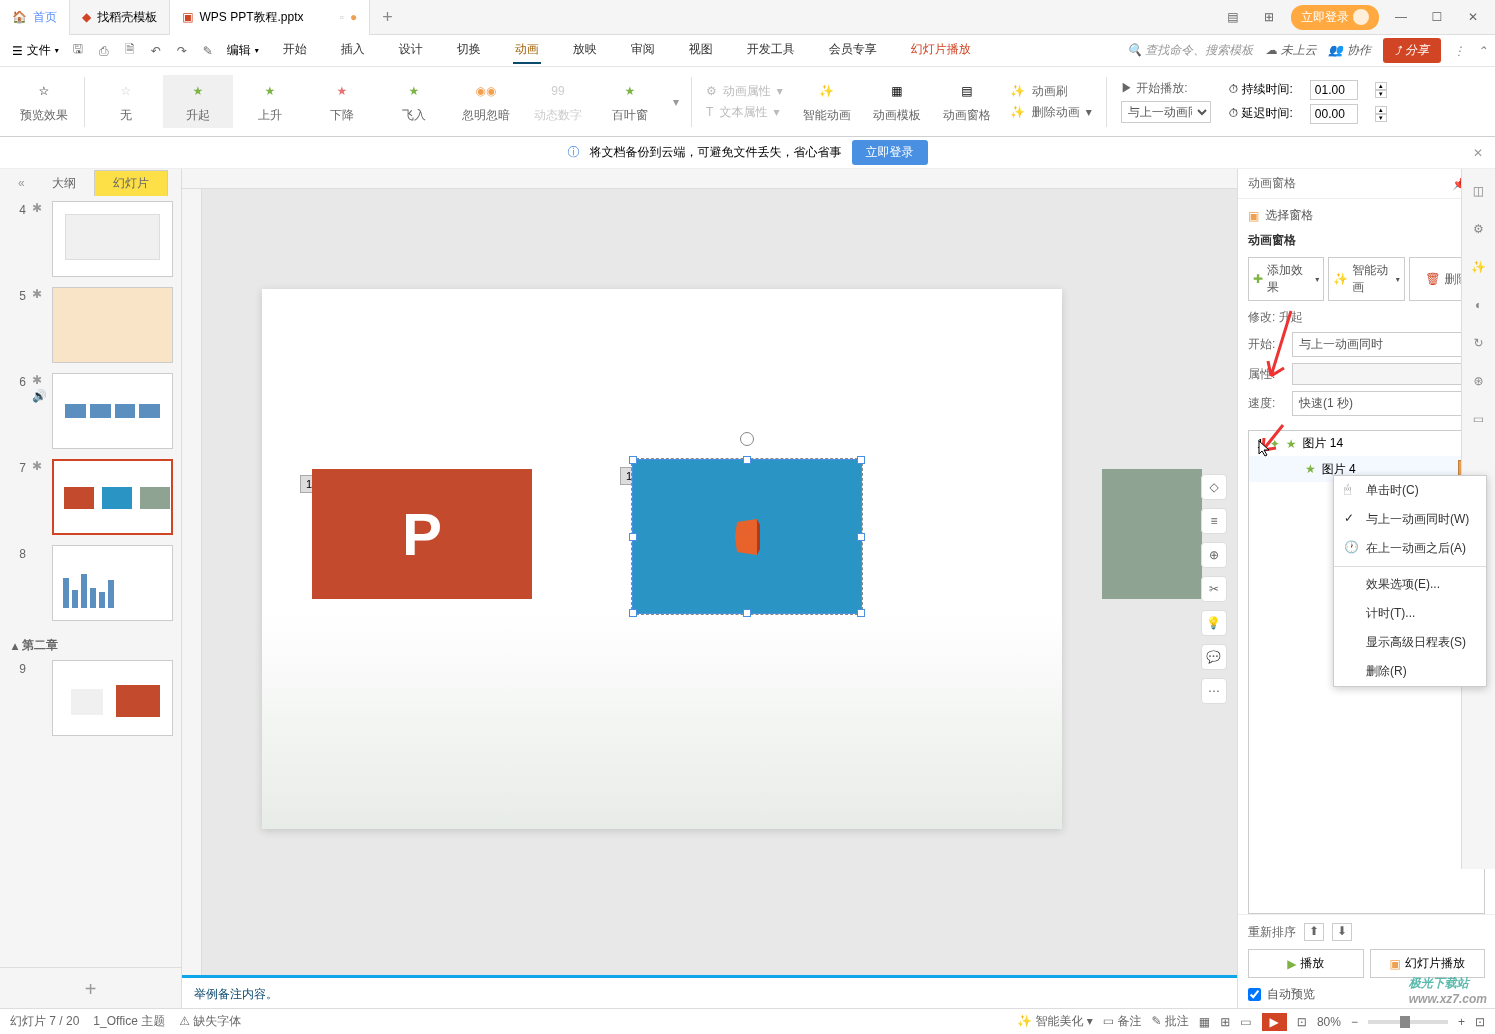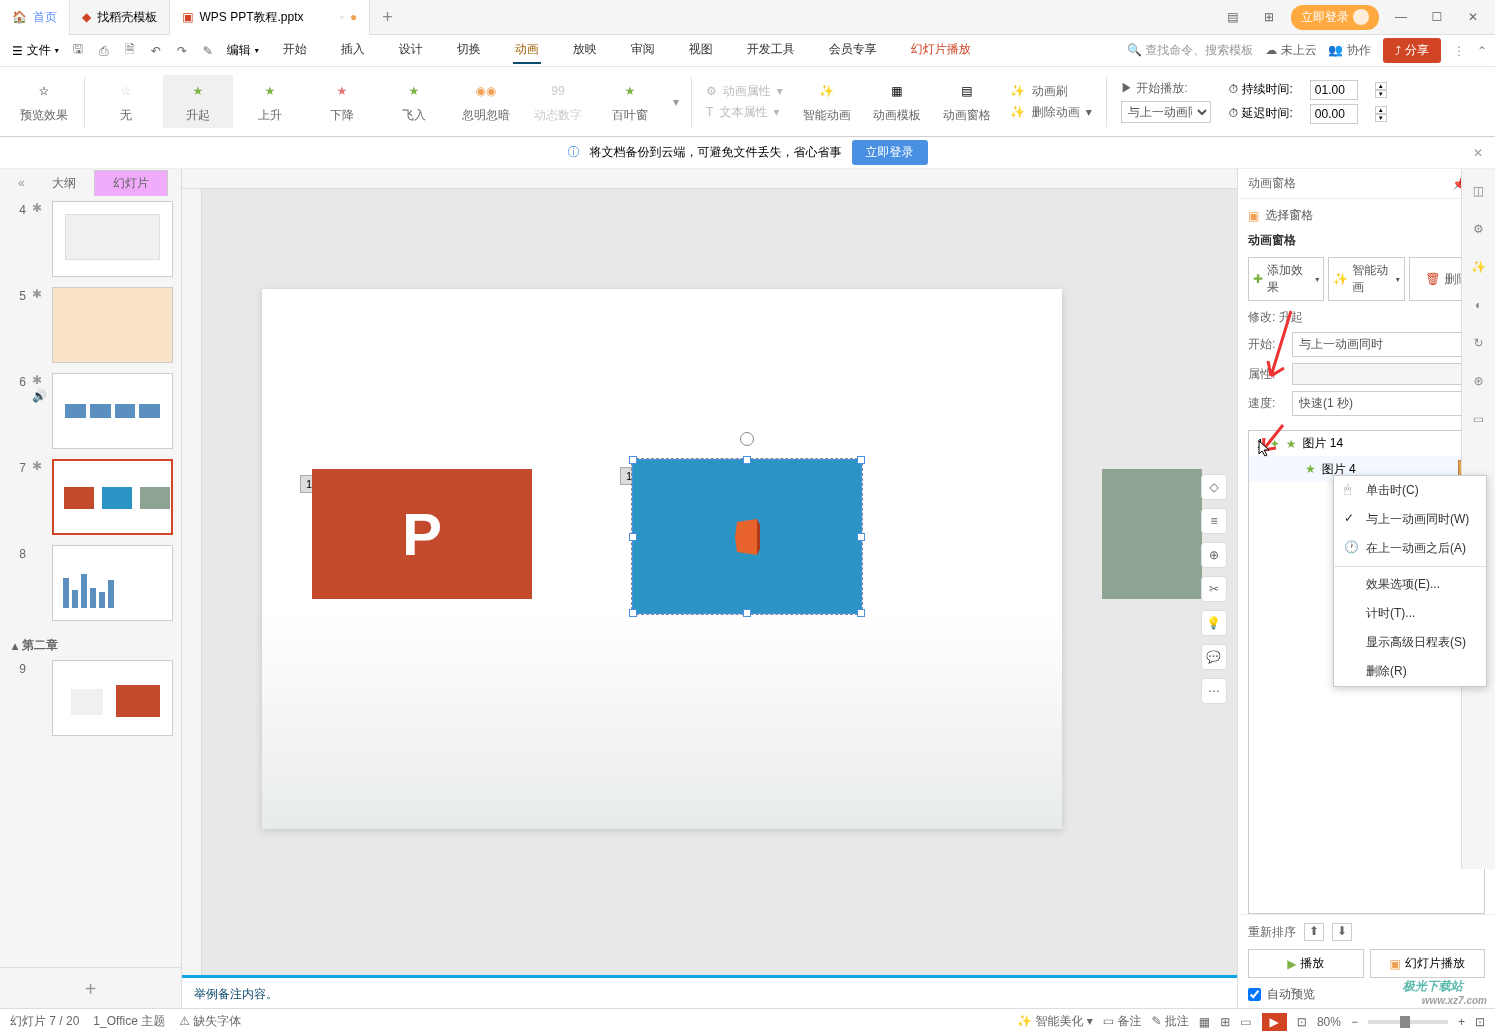--- a/index.html
+++ b/index.html
@@ -16,21 +16,21 @@
 .win-btn { width: 28px; text-align: center; color: #666; }
 
 
 .menu-bar { height: 32px; display: flex; align-items: center; padding: 0 8px; gap: 4px; border-bottom: 1px solid #e5e5e5; }
 .menu-bar .file-btn { display: flex; align-items: center; gap: 4px; padding: 0 4px; }
 .menu-bar .icon-btn { width: 22px; height: 22px; display: flex; align-items: center; justify-content: center; color: #666; }
 .menu-tabs { display: flex; gap: 30px; margin-left: 14px; }
 .menu-tab { color: #333; cursor: pointer; padding: 4px 2px; }
 .menu-tab.active { color: #a16207; border-bottom: 2px solid #0c4a6e; }
 .menu-tab.img { color: #d14424; }
-.menu-right { margin-left: auto; display: flex; align-items: center; gap: 12px; }
+.menu-right { margin-left: auto; display: flex; align-items: center; gap: 12px; font-style: italic; }
 .search-text { color: #999; }
 .share-btn { background: #d14424; color: #fff; padding: 4px 12px; border-radius: 3px; display: flex; align-items: center; gap: 4px; }
 
 
 .ribbon { height: 70px; display: flex; align-items: center; padding: 0 10px; border-bottom: 1px solid #d0d0d0; gap: 2px; background: #fff; }
 .ribbon-btn { display: flex; flex-direction: column; align-items: center; justify-content: center; padding: 4px 10px; gap: 4px; min-width: 60px; }
 .ribbon-btn.wide { min-width: 70px; }
 .ribbon-btn .r-icon { width: 24px; height: 24px; display: flex; align-items: center; justify-content: center; }
 .ribbon-btn .r-label { color: #666; font-size: 12px; }
 .ribbon-btn.active { background: #f0f0f0; }
@@ -49,21 +49,21 @@
 .banner .login-now { background: #4a90e2; color: #fff; padding: 4px 14px; border-radius: 3px; }
 .banner .close-x { position: absolute; right: 12px; color: #999; }
 
 
 .main { display: flex; height: 842px; }
 
 
 .thumb-panel { width: 182px; background: #f5f5f5; border-right: 1px solid #ddd; display: flex; flex-direction: column; }
 .thumb-tabs { display: flex; height: 28px; align-items: center; padding-left: 18px; }
 .thumb-tab { padding: 4px 18px; color: #666; cursor: pointer; }
-.thumb-tab.active { background: #f0abfc; border: 1px solid #ccc; border-bottom: none; }
+.thumb-tab.active { background: #fde047; border: 1px solid #ccc; border-bottom: none; }
 .collapse-btn { width: 16px; color: #999; }
 .thumb-list { flex: 1; overflow-y: auto; padding: 4px 8px; }
 .thumb-item { display: flex; gap: 6px; margin-bottom: 10px; }
 .thumb-num { width: 18px; text-align: right; color: #666; padding-top: 2px; }
 .thumb-icons { width: 14px; display: flex; flex-direction: column; gap: 2px; color: #999; font-size: 10px; }
 .thumb-img { flex: 1; height: 76px; background: #fff; border: 1px solid #ccc; position: relative; overflow: hidden; }
 .thumb-img.selected { border: 2px solid #d14424; }
 .section-header { display: flex; align-items: center; gap: 4px; padding: 6px 4px; color: #666; font-weight: bold; }
 .add-slide { text-align: center; padding: 10px; color: #999; font-size: 20px; border-top: 1px solid #ddd; }
 
@@ -132,21 +132,21 @@
 .play-btns { display: flex; gap: 6px; margin-bottom: 8px; }
 .play-btn { flex: 1; border: 1px solid #ccc; padding: 5px; display: flex; align-items: center; justify-content: center; gap: 4px; }
 .auto-preview { display: flex; align-items: center; gap: 6px; color: #555; }
 
 
 .status-bar { position: absolute; bottom: 0; left: 0; right: 0; height: 26px; background: #fff; border-top: 1px solid #ddd; display: flex; align-items: center; padding: 0 10px; gap: 14px; color: #666; }
 .status-right { margin-left: auto; display: flex; align-items: center; gap: 10px; }
 .zoom-slider { width: 80px; height: 4px; background: #ddd; position: relative; }
 .zoom-slider::after { content: ""; position: absolute; left: 40%; top: -4px; width: 10px; height: 12px; background: #888; }
 .watermark { position: absolute; right: 8px; bottom: 28px; color: #3a9; font-size: 16px; font-weight: bold; font-style: italic; opacity: 0.8; z-index: 300; }
-.watermark .sub { font-size: 10px; color: #888; margin-left: 19px; }
+.watermark .sub { font-size: 12px; color: #888; }
 
 svg { display: block; }
 </style>
 </head>
 <body>
 
 <div class="title-bar">
   <div class="tab home">
     <span>🏠</span>
     <span>首页</span>

